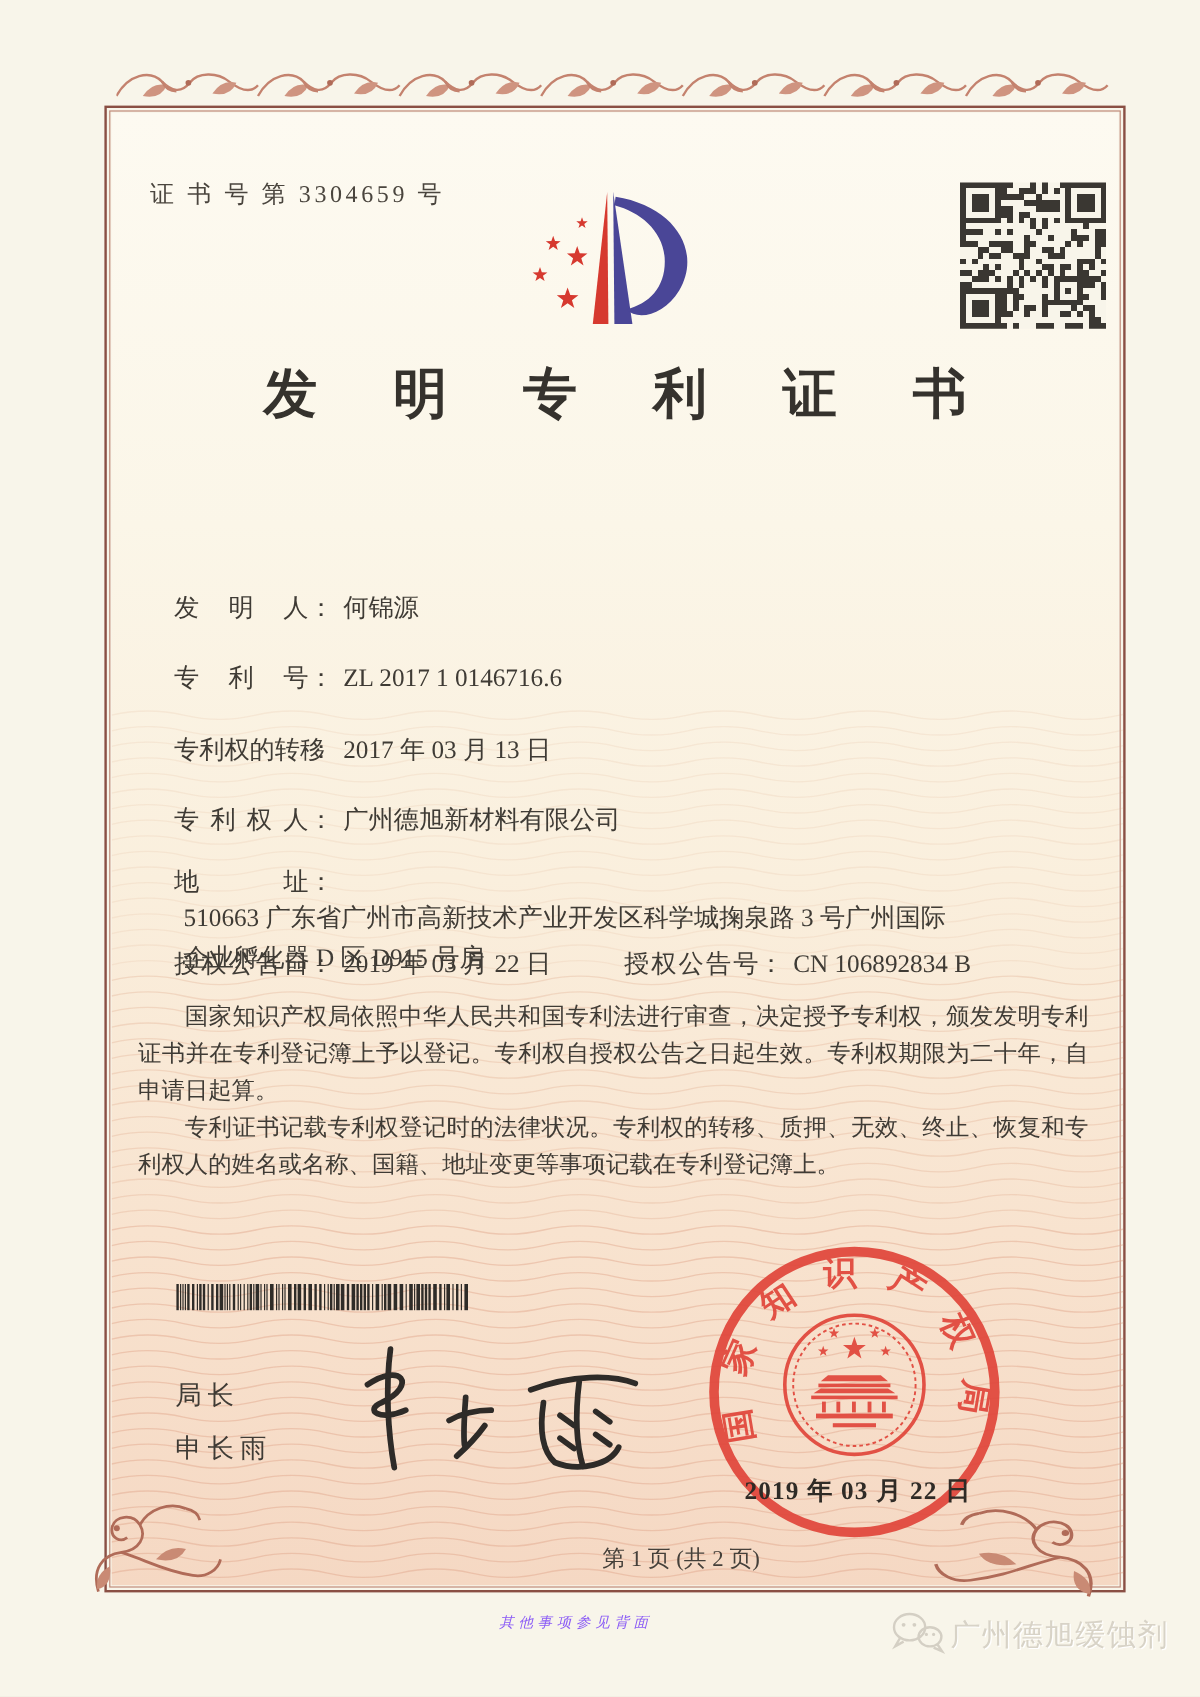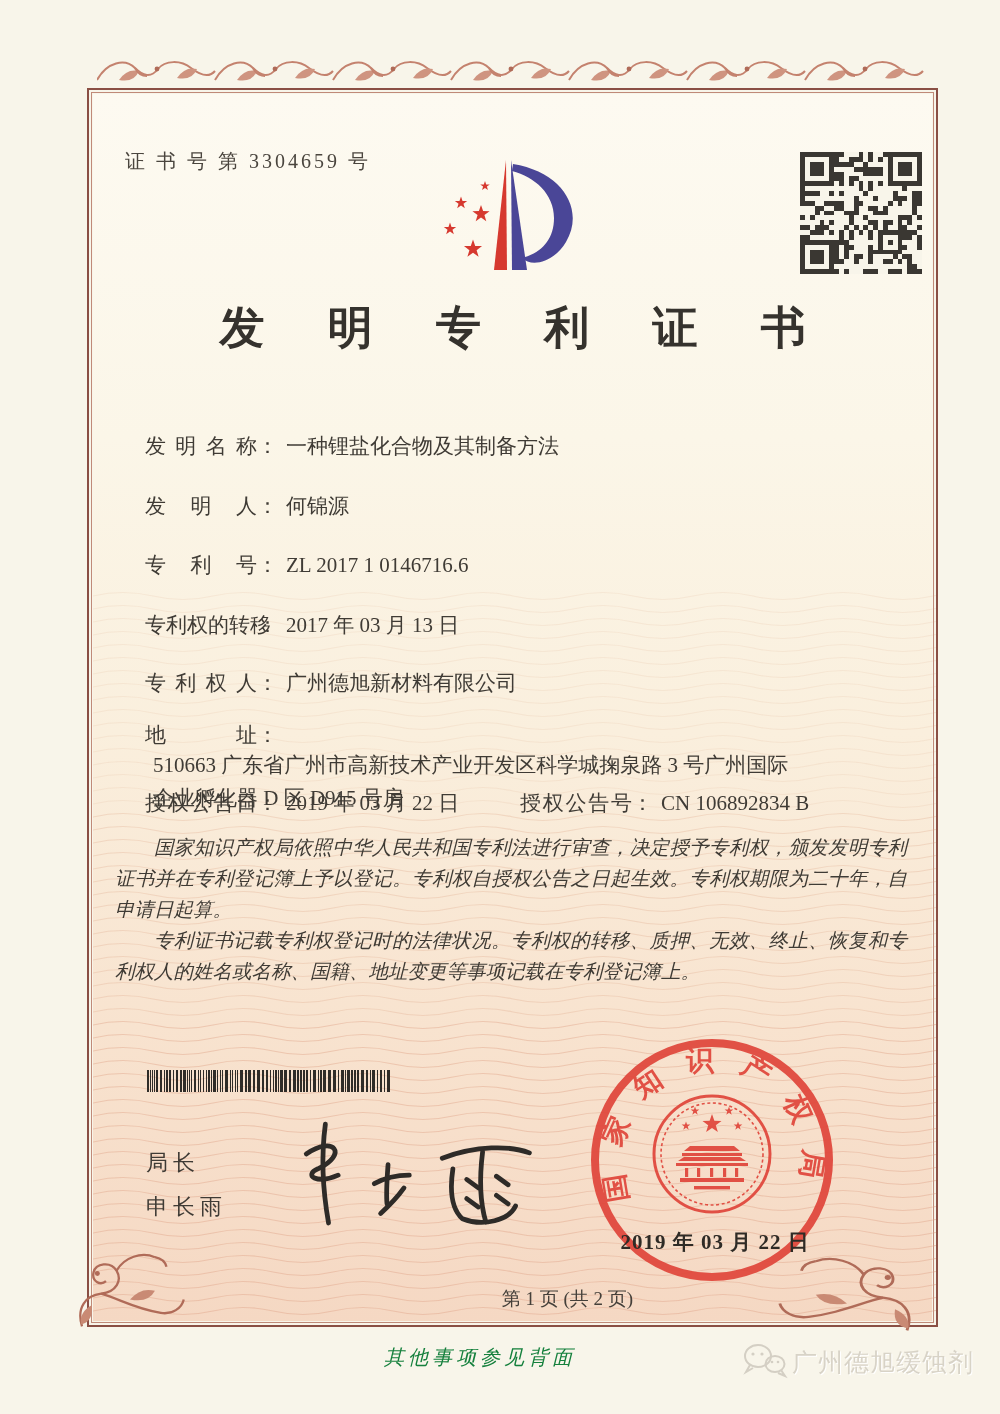--- a/index.html
+++ b/index.html
@@ -21,31 +21,31 @@
          letter-spacing:26px;text-indent:26px;color:#35322d;font-weight:600;}
   .field{left:145px;font-size:21px;white-space:nowrap;}
   .field .lbl{display:inline-block;width:112px;text-align:justify;text-align-last:justify;
               vertical-align:top;}
   .field .val{margin-left:8px;}
   .field.wrap{white-space:normal;width:778px;}
   .field.wrap .val{display:inline-block;width:645px;line-height:33px;vertical-align:top;}
   .grant2{left:520px;}
   .paras{left:115px;top:832px;width:792px;font-size:19.5px;line-height:31px;
          text-align:justify;}
-  .paras p{margin:0;text-indent:39px;font-style:italic;}
+  .paras p{margin:0;text-indent:39px;}
   .barcode{left:145px;top:1070px;width:252px;height:22px;}
   .director-title{left:146px;top:1148px;font-size:22px;letter-spacing:5px;}
   .director-name{left:146px;top:1192px;font-size:22px;letter-spacing:5px;}
   .signature{left:285px;top:1112px;width:255px;height:120px;}
   .seal{left:582px;top:1030px;width:260px;height:260px;}
   .seal-date{left:600px;top:1228px;width:230px;text-align:center;font-size:21px;
              letter-spacing:1px;color:#2f2b26;font-weight:600;}
   .page-info{left:87px;top:1286px;width:961px;text-align:center;font-size:19px;color:#45403a;}
-  .back-note{left:0;top:1344px;width:960px;text-align:center;font-size:20px;
-             font-style:italic;letter-spacing:4px;color:#15803d;}
+  .back-note{left:0;top:1344px;width:960px;text-align:center;font-size:12px;
+             font-style:italic;letter-spacing:4px;color:#8b5cf6;}
   .wm-icon{left:742px;top:1342px;width:46px;height:38px;}
   .wm-text{left:792px;top:1346px;font-size:25px;letter-spacing:1px;color:#d8d3c7;
            text-shadow:1px 1px 0 #ffffff;}
   .logo{left:428px;top:146px;width:165px;height:150px;}
   .qr{left:800px;top:152px;width:122px;height:122px;}
   svg{display:block;}
 </style>
 </head>
 <body>
 
@@ -473,23 +473,20 @@
         <rect x="19" y="24" width="1" height="1"></rect>
         <rect x="20" y="24" width="1" height="1"></rect>
         <rect x="22" y="24" width="1" height="1"></rect>
         <rect x="23" y="24" width="1" height="1"></rect>
         <rect x="24" y="24" width="1" height="1"></rect>
       </g>
   </svg>
 
   <div class="abs title">发 明 专 利 证 书</div>
 
-  <div class="abs field" style="top:432px">
-    <span class="lbl">发明名称</span><span>：</span><span class="val">一种锂盐化合物及其制备方法</span>
-  </div>
   <div class="abs field" style="top:492px">
     <span class="lbl">发明人</span><span>：</span><span class="val">何锦源</span>
   </div>
   <div class="abs field" style="top:551px">
     <span class="lbl">专利号</span><span>：</span><span class="val">ZL 2017 1 0146716.6</span>
   </div>
   <div class="abs field" style="top:611px">
     <span class="lbl">专利权的转移</span><span>：</span><span class="val">2017 年 03 月 13 日</span>
   </div>
   <div class="abs field" style="top:669px">

